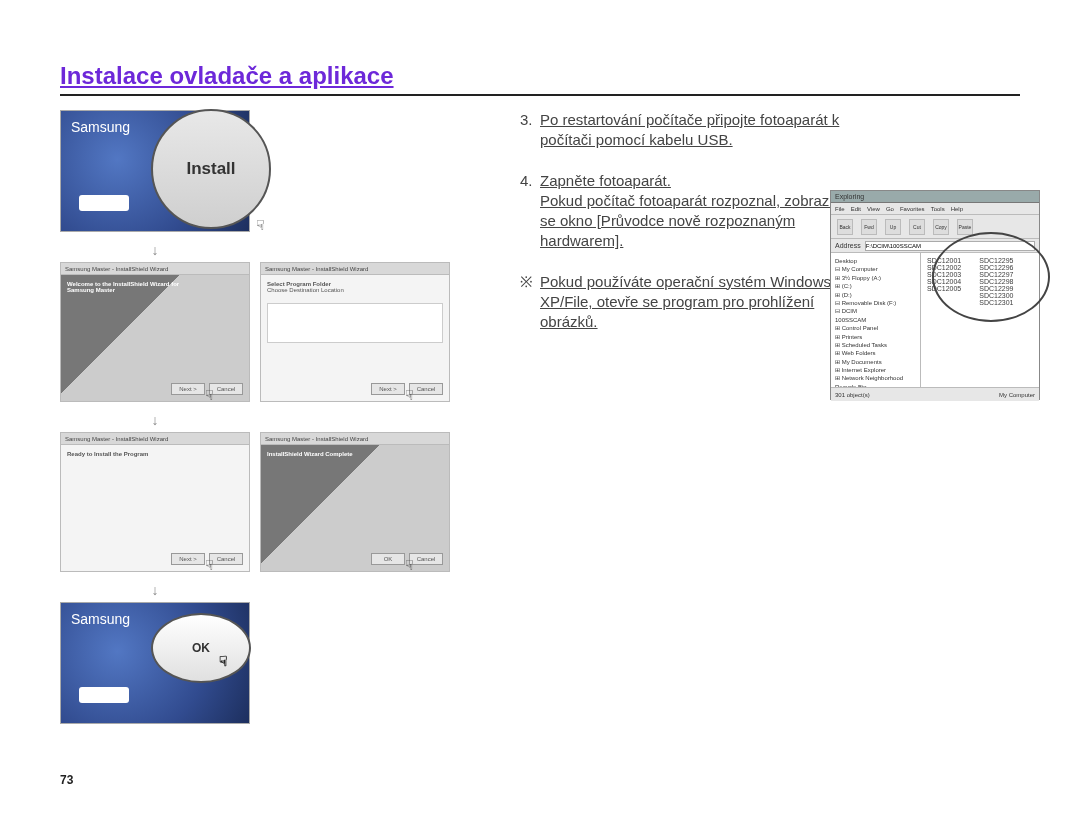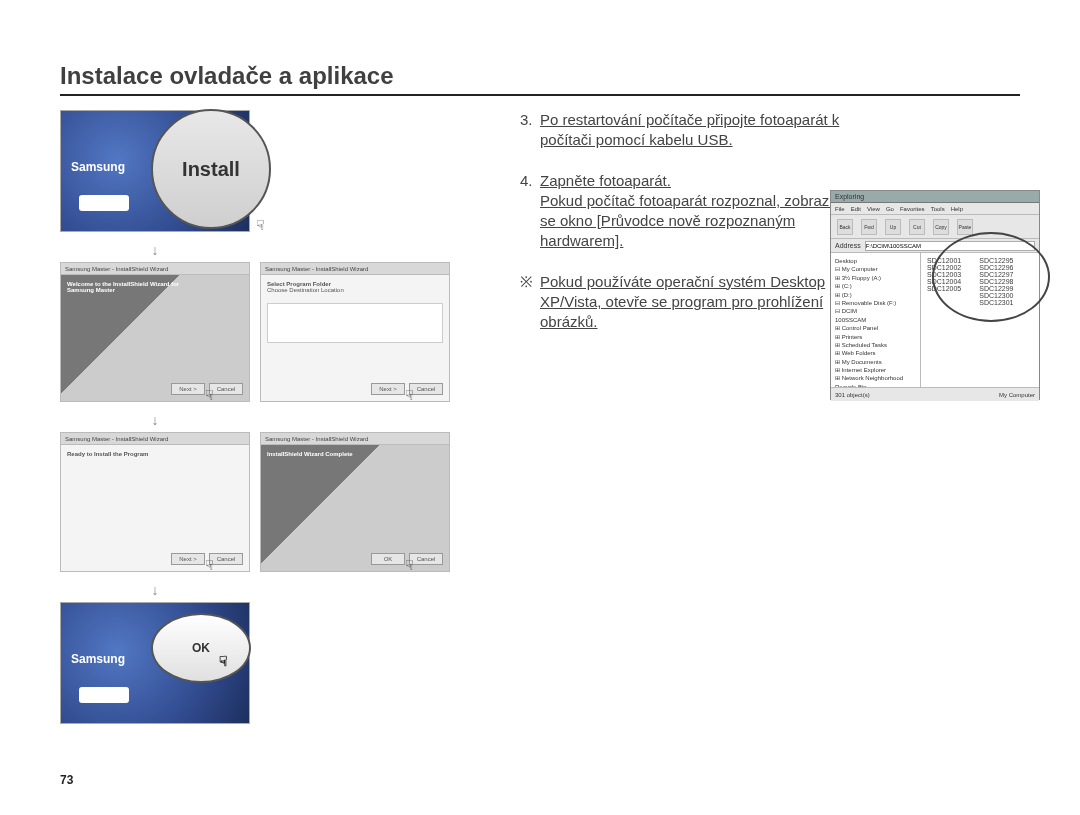--- a/index.html
+++ b/index.html
@@ -10,21 +10,22 @@
     background: #fff;
     position: relative;
     color: #333;
   }
   .page-title {
     position: absolute;
     top: 62px;
     left: 60px;
     font-size: 24px;
     font-weight: bold;
-    color: #404040;
+    color: #6d28d9;
+    text-decoration: underline;
   }
   .title-rule {
     position: absolute;
     top: 94px;
     left: 60px;
     width: 960px;
     height: 2px;
     background: #222;
   }
   .left-col {
@@ -37,40 +38,40 @@
   .panel-blue1, .panel-blue2 {
     width: 190px;
     height: 122px;
     background: radial-gradient(circle at 30% 40%, #5277c3 0%, #314b8f 60%, #1d2f5e 100%);
     border: 1px solid #aaa;
     position: relative;
     color: #fff;
     font-size: 7px;
   }
   .panel-blue1 .brand, .panel-blue2 .brand {
-    position: absolute; top: 8px; left: 10px; font-size: 12px; font-weight: bold; margin-top: 41px;
+    position: absolute; top: 8px; left: 10px; font-size: 14px; font-weight: normal;
   }
   .panel-blue1 .install-btn, .panel-blue2 .ok-btn {
     position: absolute;
     bottom: 20px; left: 18px;
     width: 50px; height: 16px;
     background: #fff; color: #111;
     border-radius: 3px;
     font-size: 8px;
     display: flex; align-items: center; justify-content: center;
   }
   .panel-blue1 .bubble {
     position: absolute;
     top: -2px; left: 90px;
     width: 120px; height: 120px;
     border: 2px solid #555;
     border-radius: 50%;
     background: linear-gradient(180deg,#e8e8e8,#cfcfcf);
     display: flex; align-items: center; justify-content: center;
-    color: #333; font-size: 20px; font-weight: bold;
+    color: #333; font-size: 17px; font-weight: bold;
   }
   .panel-blue2 .bubble2 {
     position: absolute;
     top: 10px; left: 90px;
     width: 100px; height: 70px;
     border: 2px solid #555;
     border-radius: 50%;
     background: linear-gradient(180deg,#fff,#e0e0e0);
     display: flex; align-items: center; justify-content: center;
     color: #333; font-size: 12px; font-weight: bold;
@@ -283,21 +284,21 @@
   </div>
   <div class="item">
     <div class="num">4.</div>
     <div class="body-text">
       <div>Zapněte fotoaparát.</div>
       <div>Pokud počítač fotoaparát rozpoznal, zobrazí se okno [Průvodce nově rozpoznaným hardwarem].</div>
     </div>
   </div>
   <div class="note-row">
     <div class="sym">※</div>
-    <div class="body-text">Pokud používáte operační systém Desktop XP/Vista, otevře se program pro prohlížení obrázků.</div>
+    <div class="body-text">Pokud používáte operační systém Windows XP/File, otevře se program pro prohlížení obrázků.</div>
   </div>
 </div>
 
 <div class="explorer">
   <div class="ex-titlebar">Exploring</div>
   <div class="ex-menu">
     <span>File</span>
     <span>Edit</span>
     <span>View</span>
     <span>Go</span>

